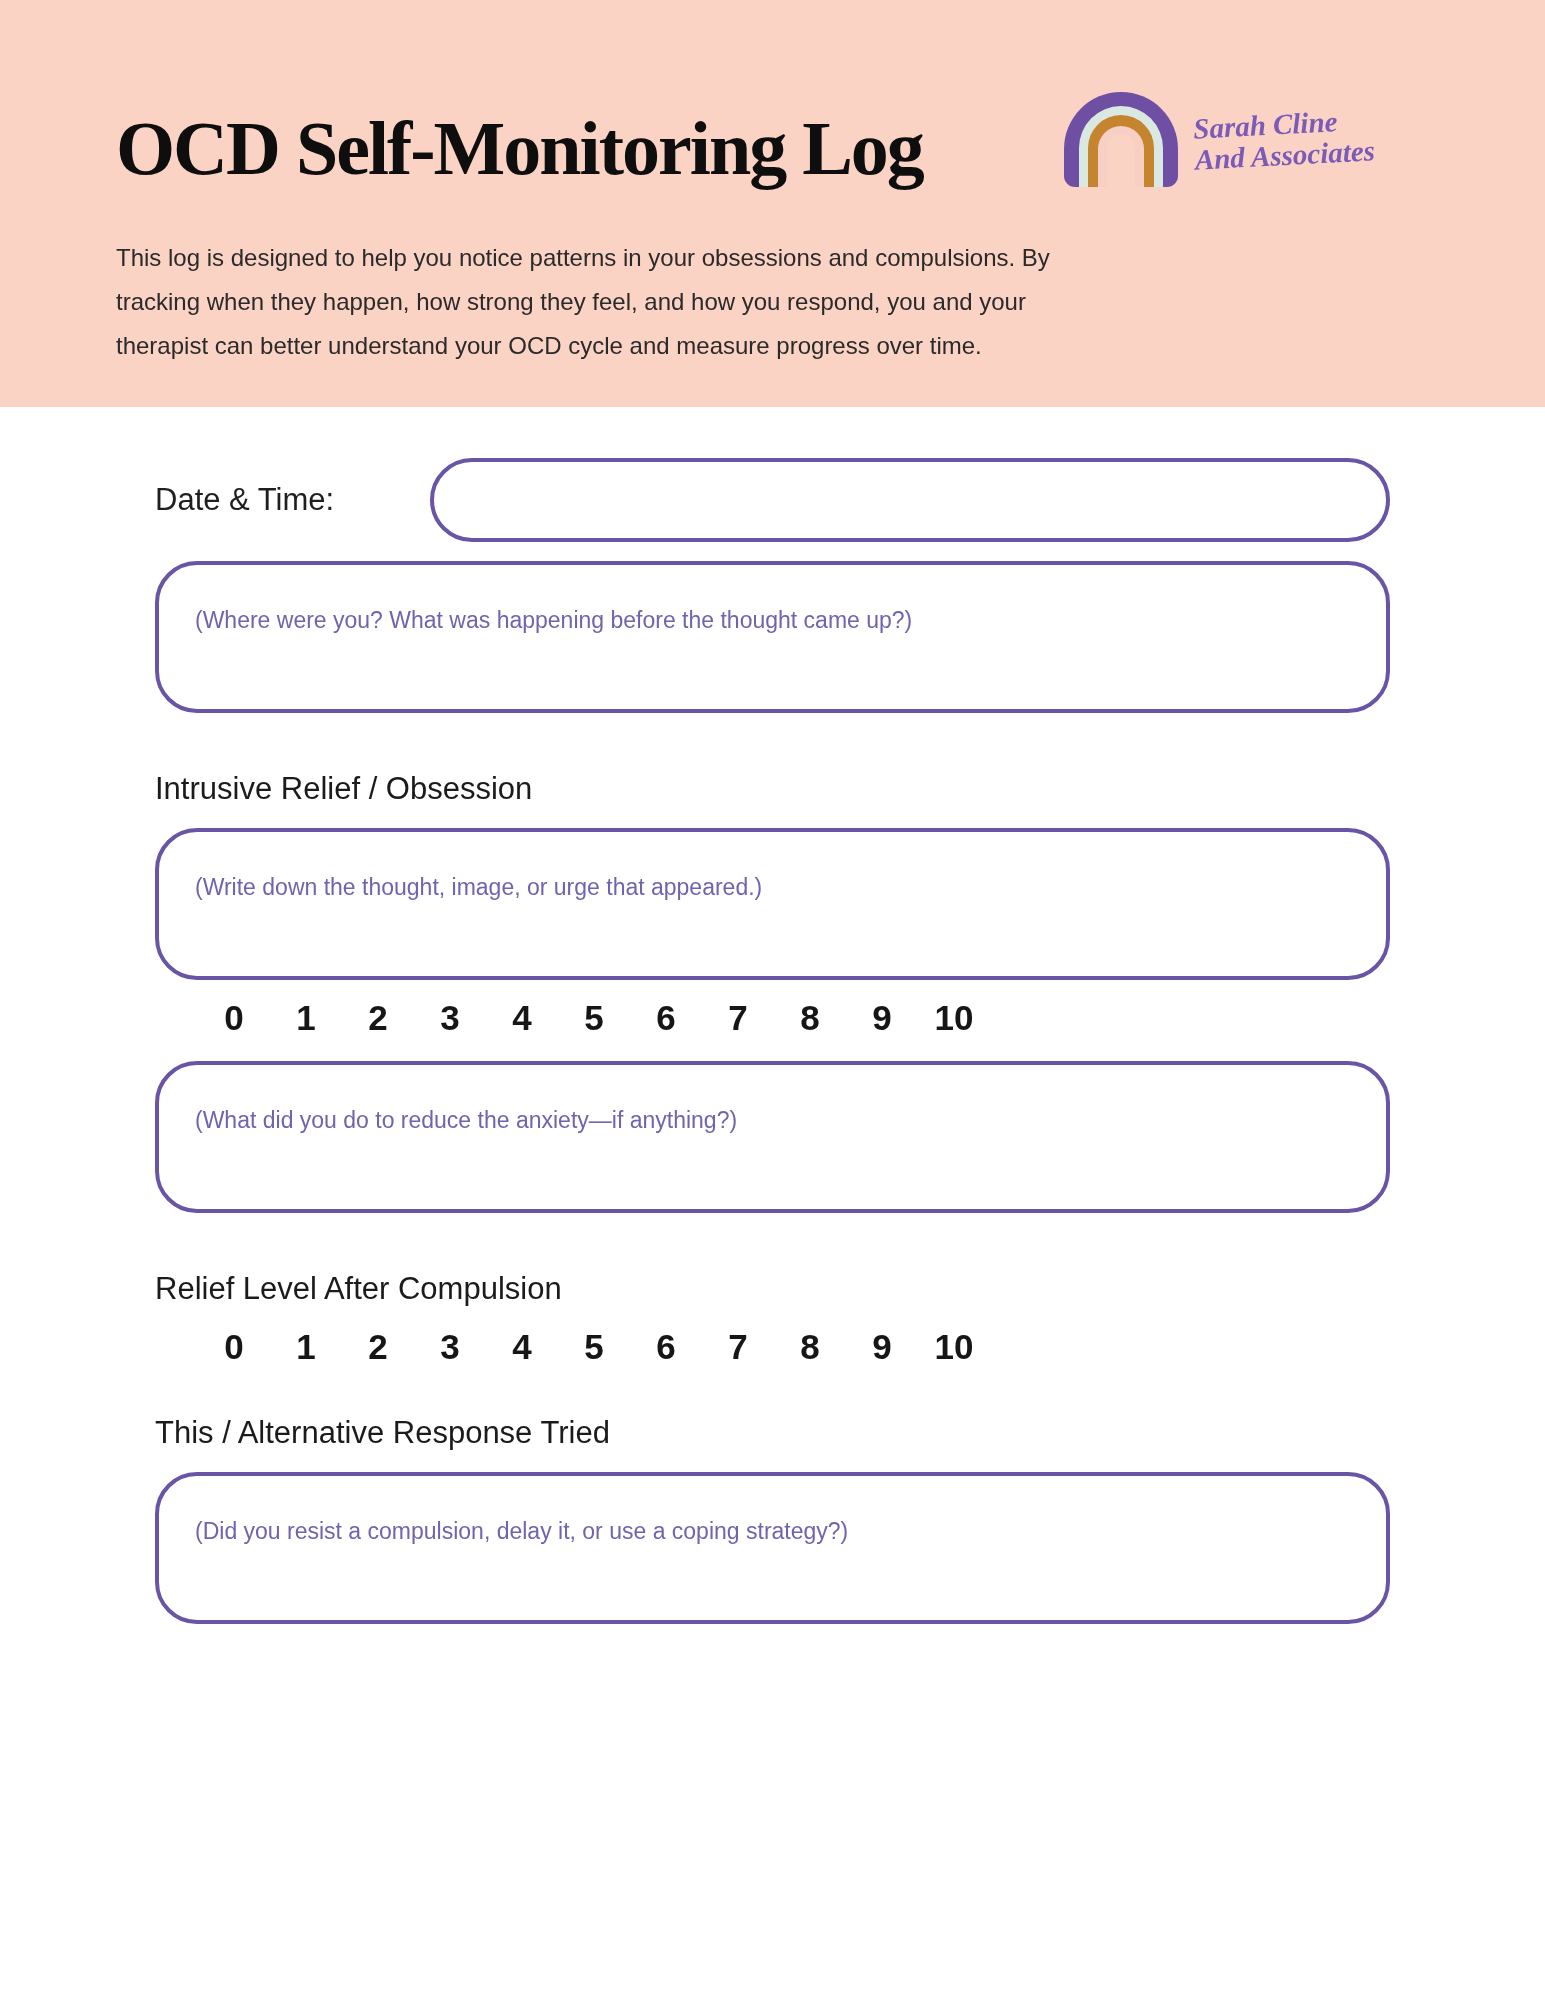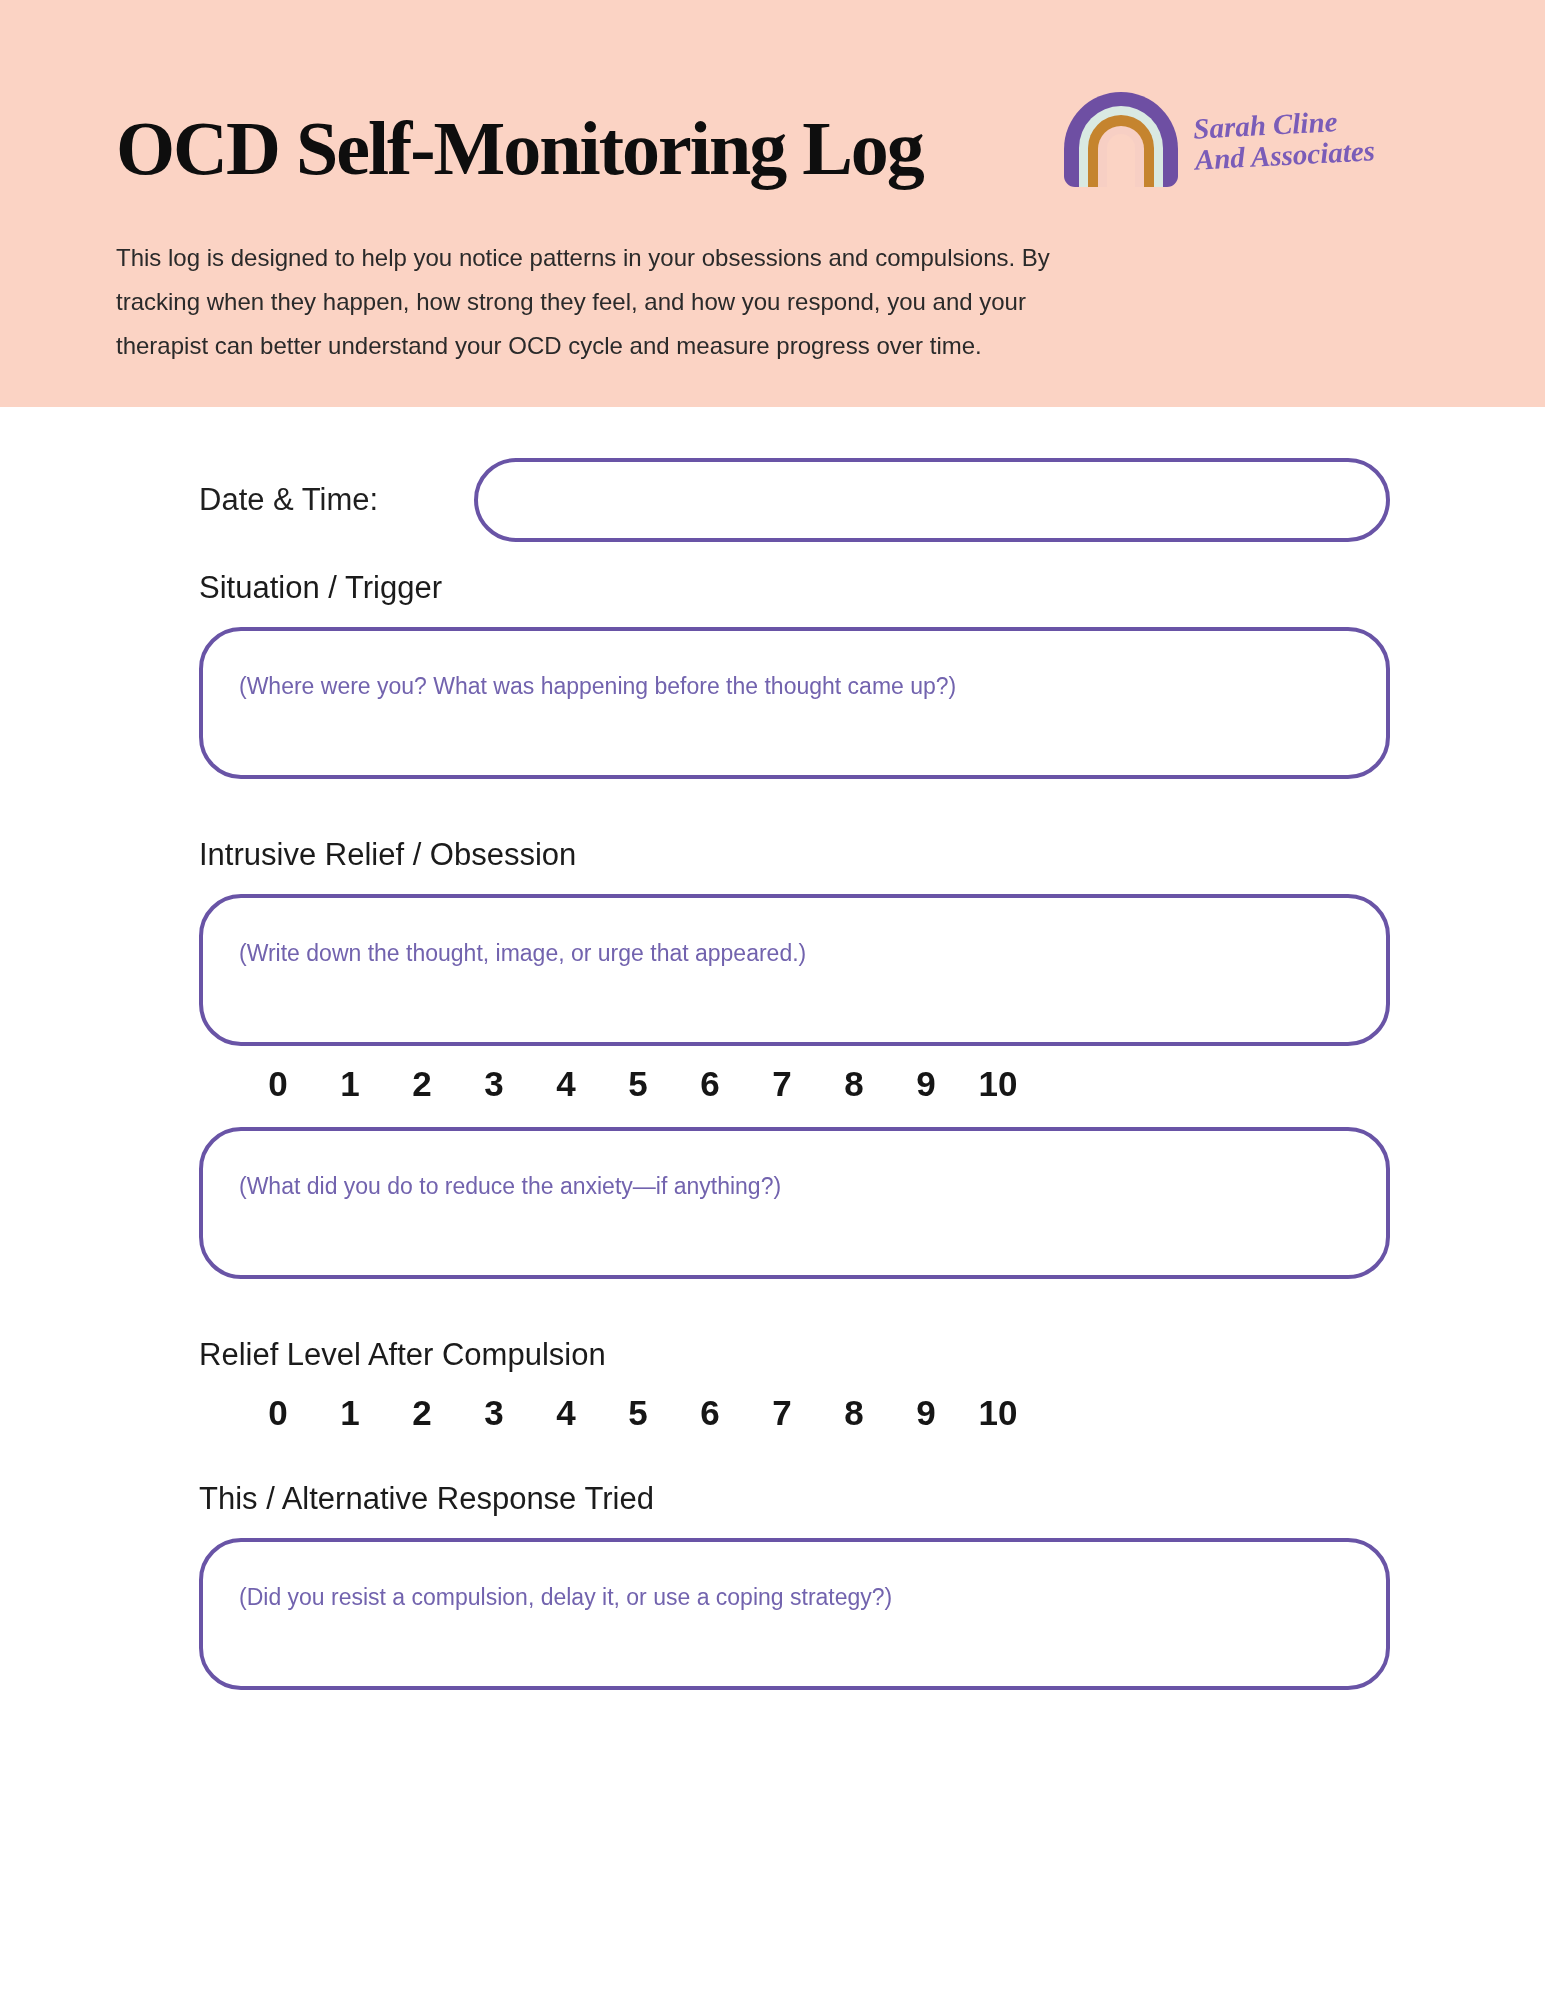--- a/index.html
+++ b/index.html
@@ -49,21 +49,21 @@
     font-family: "Liberation Serif", "DejaVu Serif", serif;
     font-style: italic;
     font-weight: 700;
     font-size: 29px;
     line-height: 31px;
     color: #7a5cb8;
     transform: rotate(-3deg);
     white-space: nowrap;
   }
   
-  .form-body { padding: 0 155px; margin-left: 44px; }
+  .form-body { padding: 0 155px; }
   .date-row {
     margin-top: 51px;
     display: flex;
     align-items: center;
     height: 84px;
   }
   .date-label {
     width: 275px;
     flex: none;
     font-size: 31px;
@@ -151,21 +151,20 @@
     <p class="intro">This log is designed to help you notice patterns in your obsessions and compulsions. By tracking when they happen, how strong they feel, and how you respond, you and your therapist can better understand your OCD cycle and measure progress over time.</p>
   </div>
 
   <div class="form-body">
 
     <div class="date-row">
       <span class="date-label">Date &amp; Time:</span>
       <input class="pill-input" type="text" aria-label="Date &amp; Time:" style="">
     </div>
 
-    <div class="field-heading first">Situation / Trigger</div>
     <textarea class="box-input" placeholder="(Where were you? What was happening before the thought came up?)" style=""></textarea>
 
     <div class="field-heading">Intrusive Relief / Obsession</div>
     <textarea class="box-input" placeholder="(Write down the thought, image, or urge that appeared.)" style=""></textarea>
 
     <ul class="scale-row">
       <li class="scale-num">0</li>
       <li class="scale-num">1</li>
       <li class="scale-num">2</li>
       <li class="scale-num">3</li>

